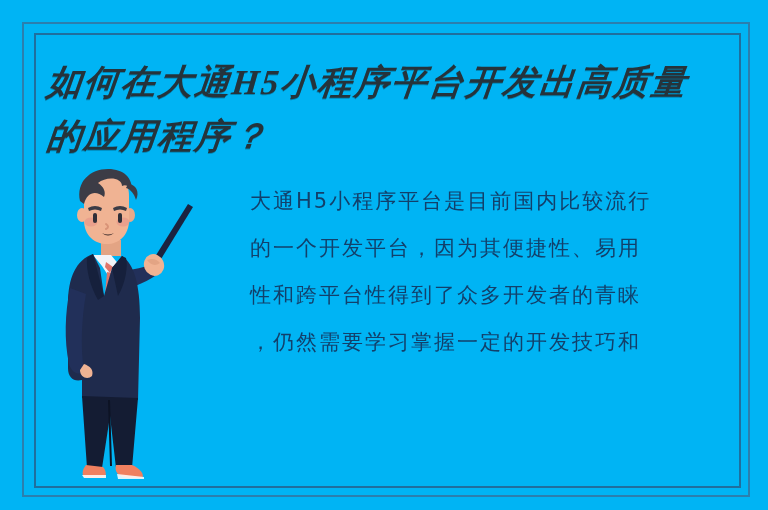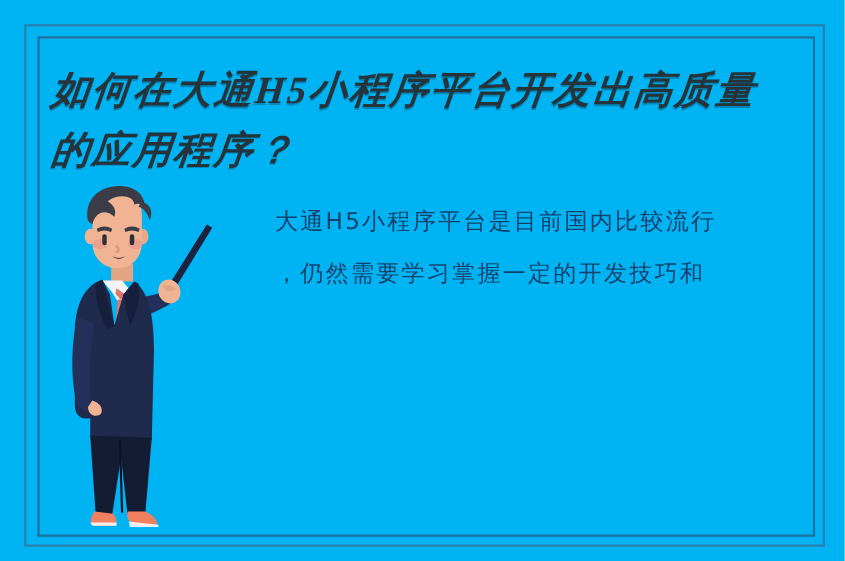--- a/index.html
+++ b/index.html
@@ -94,20 +94,22 @@
   <div class="frame-outer"></div>
   <div class="frame-inner"></div>
 
   <div class="title-block">
     <div class="title-line">如何在大通H5小程序平台开发出高质量</div>
     <div class="title-line">的应用程序？</div>
   </div>
 
   <div class="body-block">
     <div class="body-line">大通H5小程序平台是目前国内比较流行</div>
+    <div class="body-line">的一个开发平台，因为其便捷性、易用</div>
+    <div class="body-line">性和跨平台性得到了众多开发者的青睐</div>
     <div class="body-line">，仍然需要学习掌握一定的开发技巧和</div>
   </div>
 
   <div class="illustration">
     <svg width="155" height="325" viewBox="0 0 155 325" xmlns="http://www.w3.org/2000/svg">
 
       <g>
         <path d="M93 92 L128 36 L133 39 L98 96 Z" fill="#1b2340"></path>
       </g>
 

